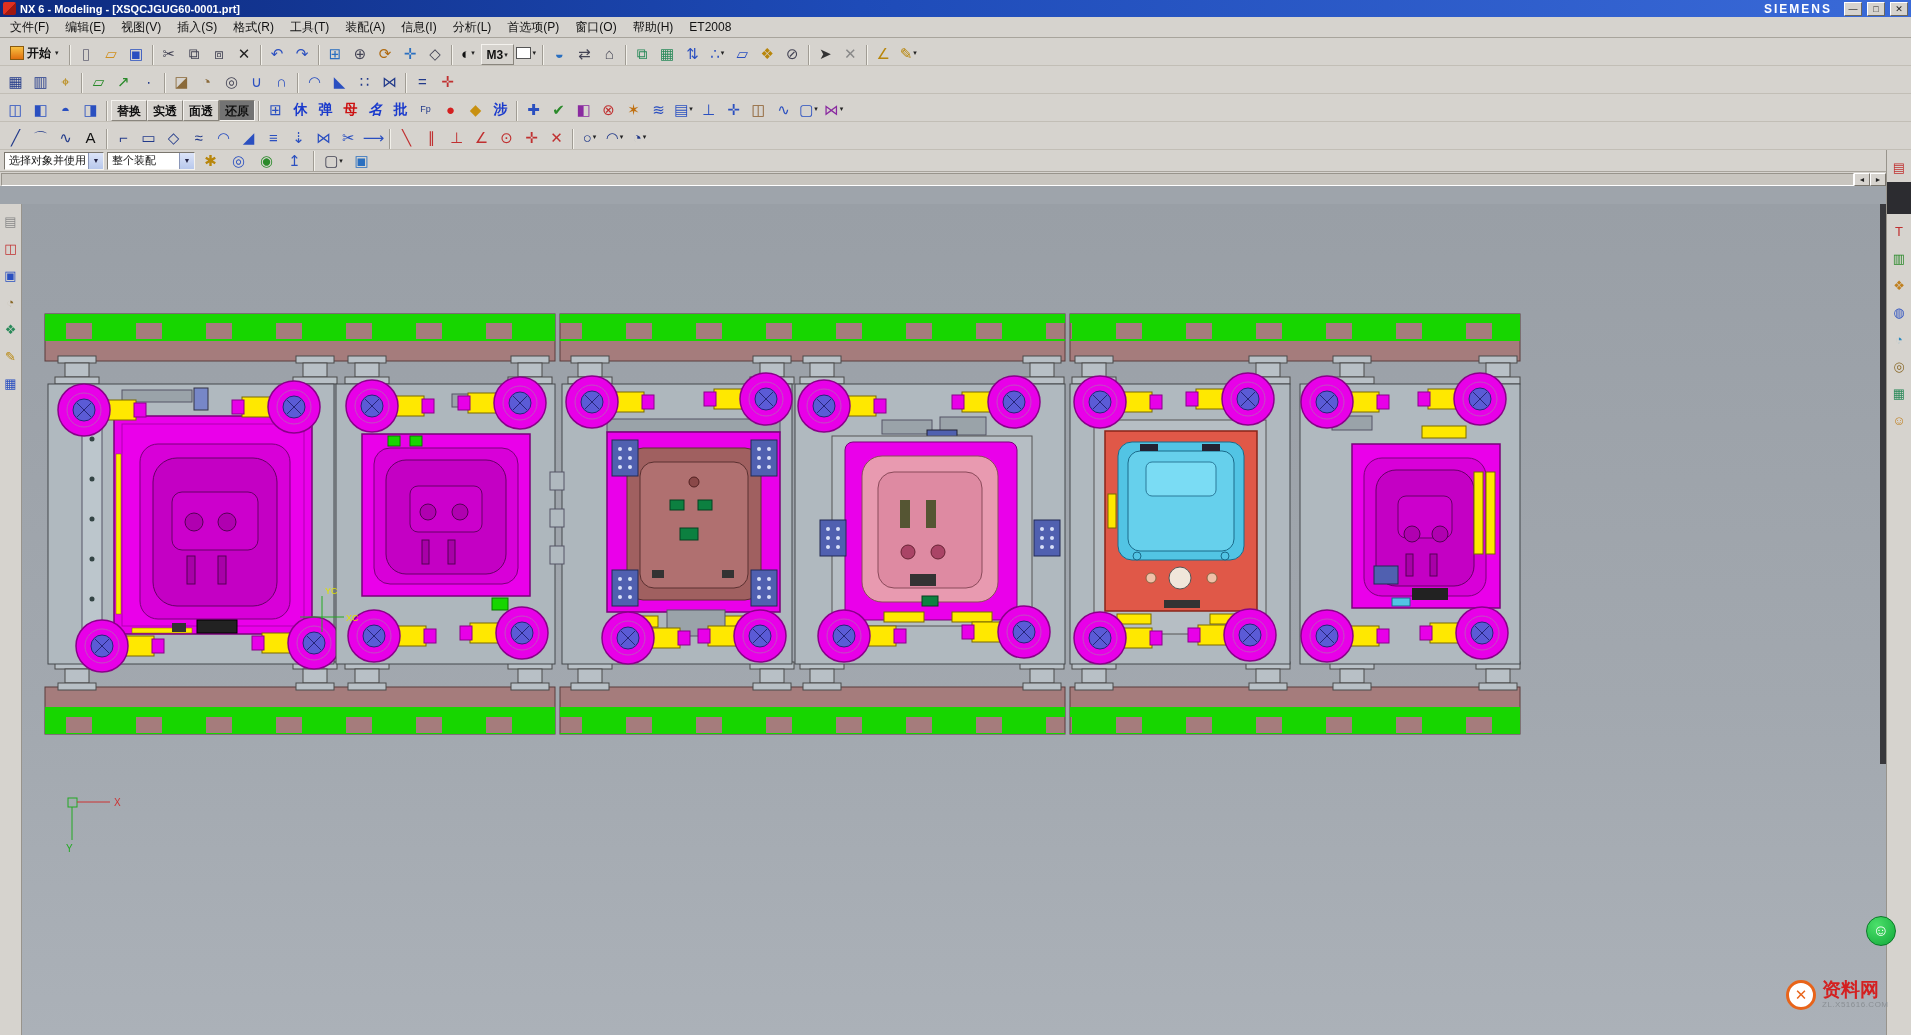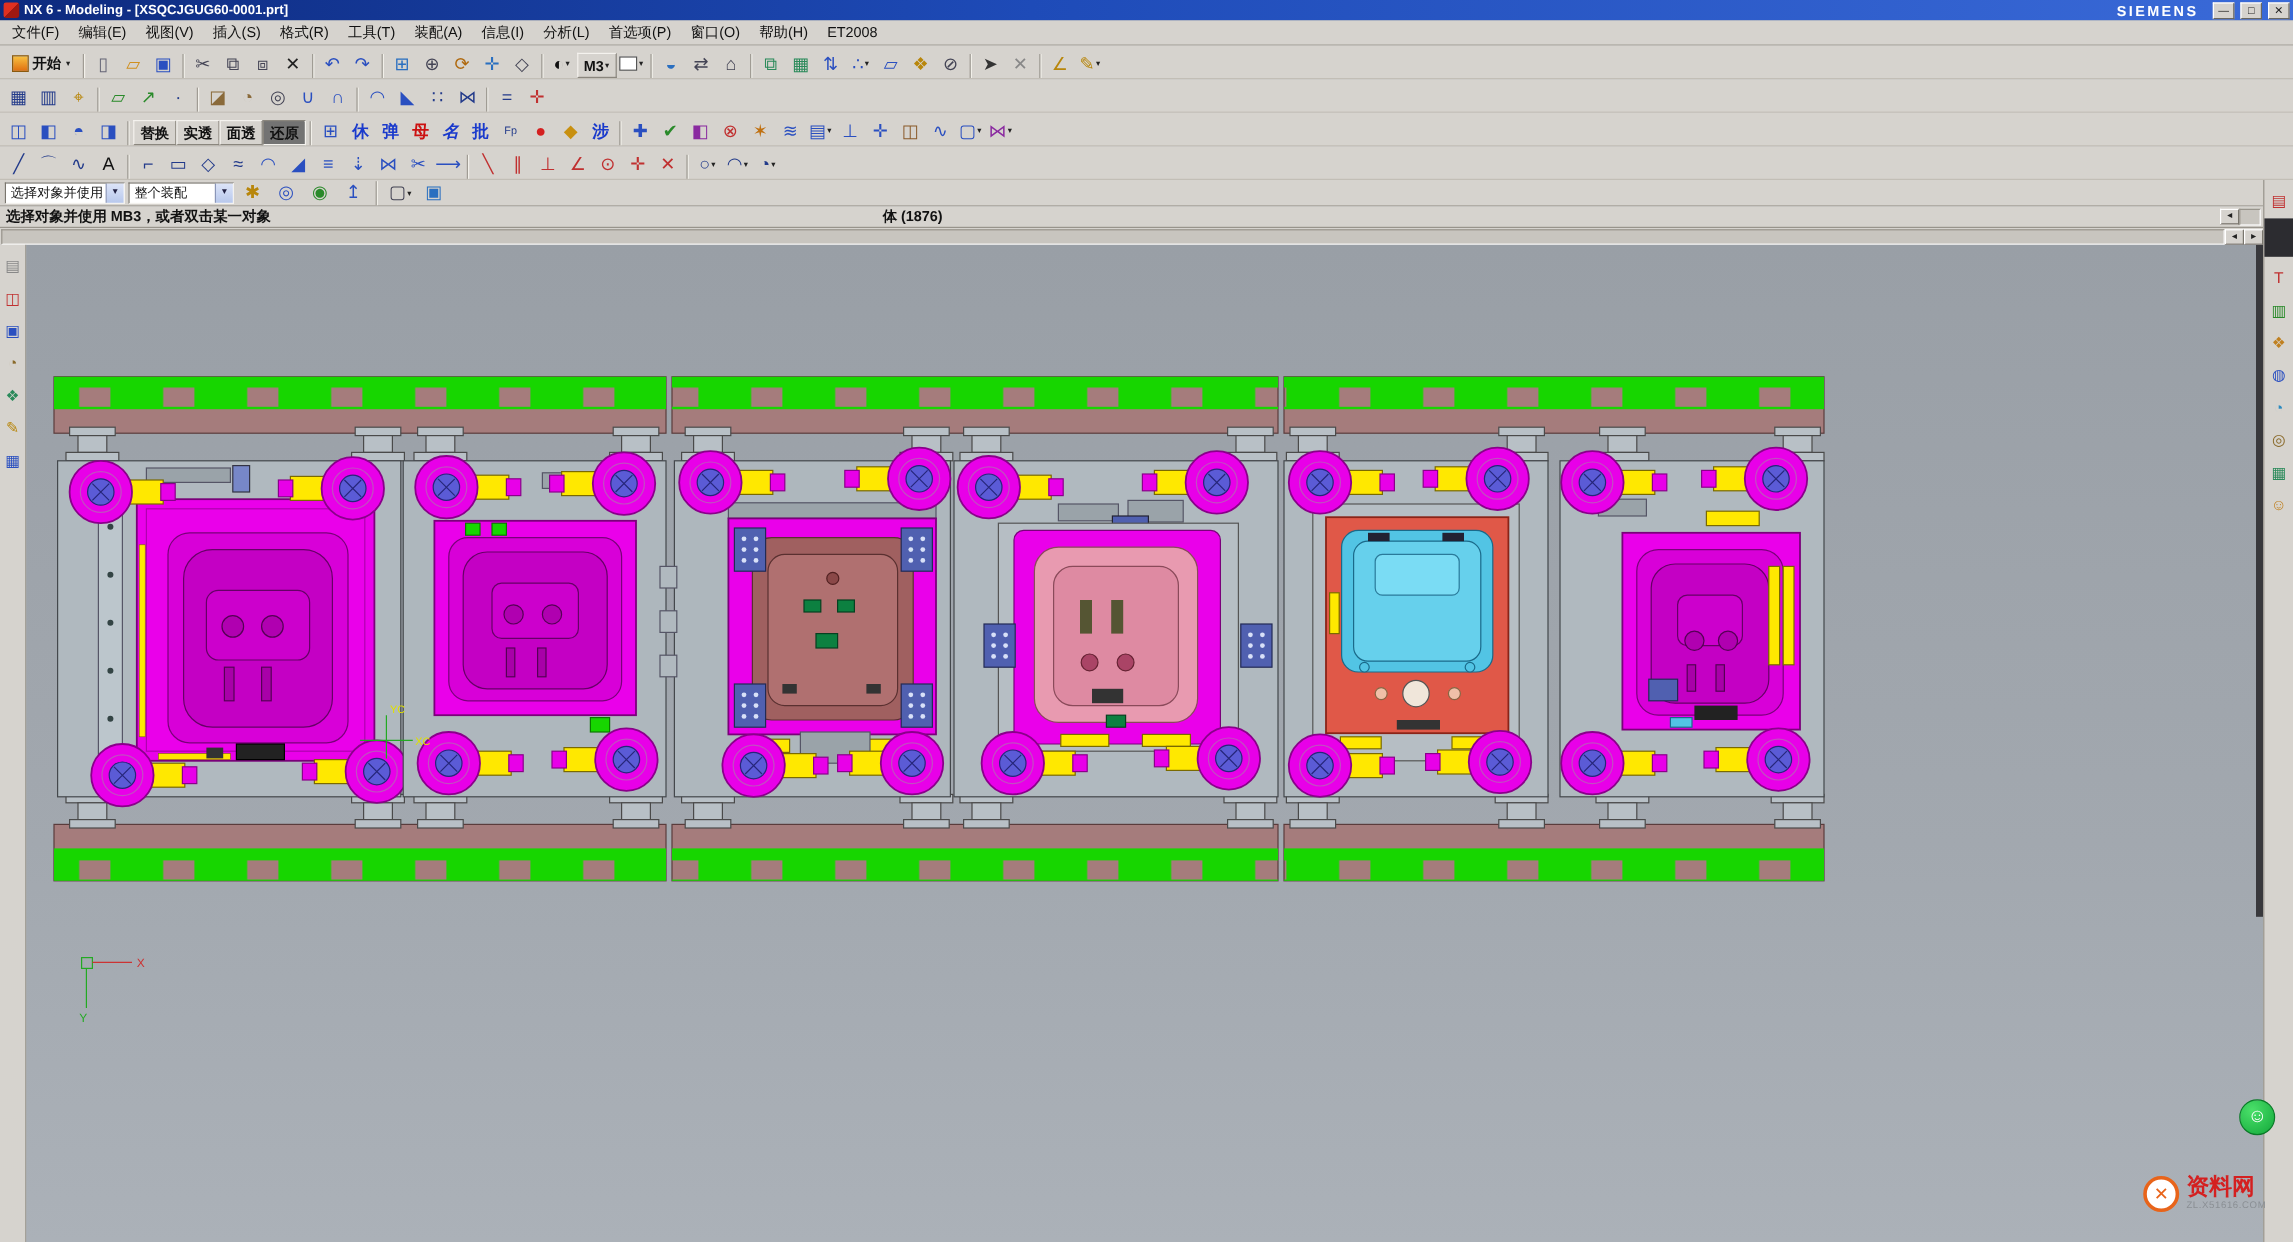--- a/index.html
+++ b/index.html
@@ -489,28 +489,20 @@
       <span class="tb-sep"></span>
       <button class="tb-btn">
         <span class="glyph" style="color: rgb(68, 68, 85);">▢</span>
         <span class="dd">▾</span>
       </button>
       <button class="tb-btn">
         <span class="glyph" style="color: rgb(42, 111, 192);">▣</span>
       </button>
     </div>
 
-  <div class="prompt-bar">
-    <span class="prompt-msg">选择对象并使用 MB3，或者双击某一对象</span>
-    <span class="prompt-center">体 (1876)</span>
-    <span class="prompt-right">
-      <button class="pr-btn">◄</button>
-      <span class="pr-box"></span>
-    </span>
-  </div>
 
   <div class="scroll-row">
     <div class="scroll-track"></div>
     <button class="scr-btn">◄</button>
     <button class="scr-btn">►</button>
   </div>
 
   <div class="side-bar left" data-list="left_bar.icons">
       <button class="side-btn">
         <span class="glyph" style="color: rgb(136, 136, 136);">▤</span>

